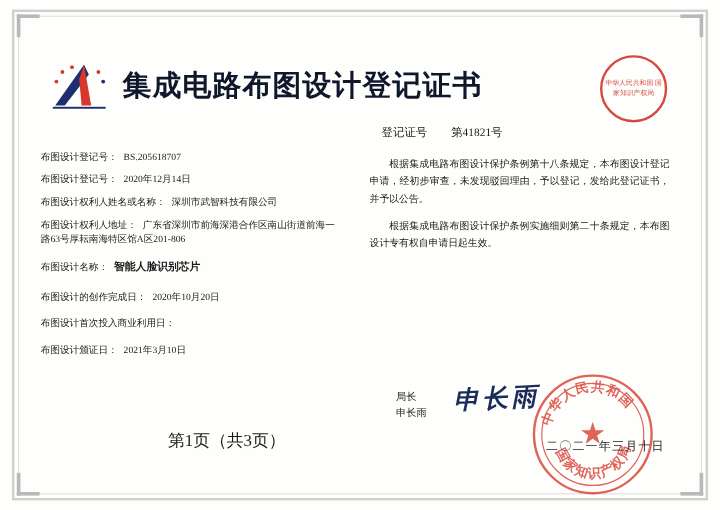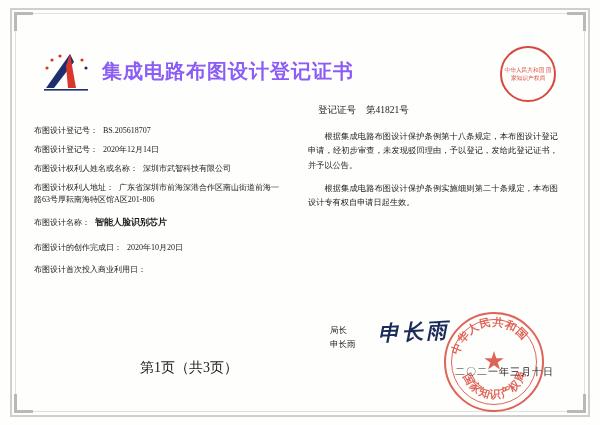--- a/index.html
+++ b/index.html
@@ -36,39 +36,39 @@
 
   
   .header{
     position:absolute;left:40px;top:46px;width:520px;height:50px;
     display:flex;align-items:center;
   }
   .emblem{
     position:relative;width:56px;height:46px;flex:0 0 56px;margin-right:6px;
   }
   .title{
-    font-size:20px;font-weight:bold;letter-spacing:1px;
-    color:#8b5cf6;white-space:nowrap;
+    font-size:24px;font-weight:bold;letter-spacing:1px;
+    color:#0f172a;white-space:nowrap;
     font-family:Liberation Mono, monospace;
   }
 
   
   .seal-top{
     position:absolute;right:44px;top:46px;
     width:52px;height:52px;border:2px solid #d02a1e;border-radius:50%;
     color:#d02a1e;font-size:6px;line-height:1.25;
     display:flex;align-items:center;justify-content:center;text-align:center;
     opacity:.85;
   }
   .seal-top span{display:block;transform:scale(.95);}
 
   
   .reg-line{
     position:absolute;left:318px;top:104px;width:240px;
-    font-size:9.5px;display:flex;gap:10px;
+    font-size:9.5px;display:flex;gap:20px;
   }
   .reg-line .reg-label{white-space:nowrap;}
   .reg-line .reg-value{white-space:nowrap;}
 
   
   .left-col{
     position:absolute;left:34px;top:125px;width:250px;
     font-size:8px;line-height:1.5;
   }
   .field{display:flex;margin-bottom:7px;align-items:flex-start;}
@@ -194,20 +194,24 @@
       <span class="val val-bold">智能人脸识别芯片</span>
     </div>
     <div class="field block">
       <span class="lbl">布图设计的创作完成日：</span>
       <span class="val">2020年10月20日</span>
     </div>
     <div class="field block" style="margin-top:10px;font-family:Liberation Serif, serif;">
       <span class="lbl">布图设计首次投入商业利用日：</span>
       <span class="val"></span>
     </div>
+    <div class="field block" style="margin-top:10px;">
+      <span class="lbl">布图设计颁证日：</span>
+      <span class="val">2021年3月10日</span>
+    </div>
   </div>
 
   <div class="right-col">
     <p>根据集成电路布图设计保护条例第十八条规定，本布图设计登记申请，经初步审查，未发现驳回理由，予以登记，发给此登记证书，并予以公告。</p>
     <p>根据集成电路布图设计保护条例实施细则第二十条规定，本布图设计专有权自申请日起生效。</p>
   </div>
 
   <div class="sig">
     <span class="sig-label">局长</span>
     <span class="sig-label">申长雨</span>

